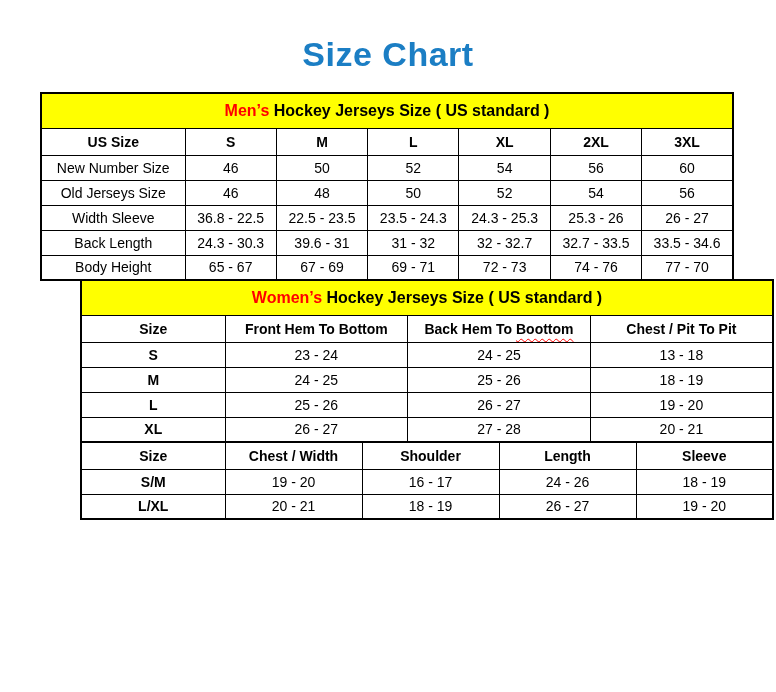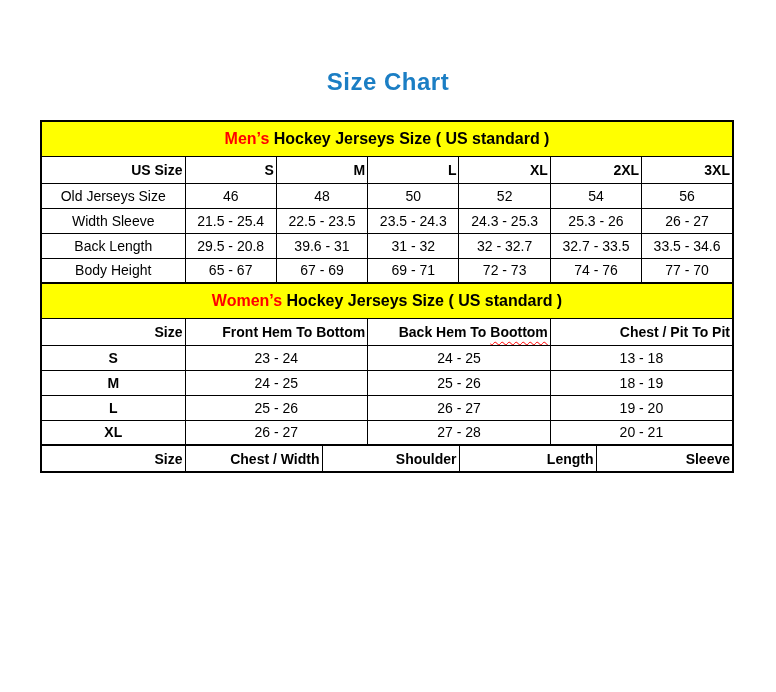--- a/index.html
+++ b/index.html
@@ -11,51 +11,51 @@
   }
   * { box-sizing: border-box; }
   html, body {
     margin: 0; padding: 0;
     width: 776px; height: 692px;
     background: #ffffff;
     font-family: "Liberation Sans", sans-serif;
     color: var(--text);
   }
   .page-title {
-    margin: 64px 0 20px 0;
+    margin: 36px 0 20px 0;
     text-align: center;
-    font-size: 24px;
+    font-size: 34px;
     line-height: 36px;
     font-weight: bold;
     color: var(--title);
     letter-spacing: 0.5px;
   }
   .chart-wrap {
     width: 694px;
     margin-left: 40px;
   }
   table.size-table {
     width: 100%;
     border-collapse: collapse;
     border: 2px solid var(--border);
     table-layout: fixed;
   }
-  table.size-table + table.size-table { margin-top: -2px; }
+  table.size-table + table.size-table { margin-top: -2px; margin-left: 40px; }
   col.label-col { width: 144px; }
   td, th {
     border: 1px solid var(--border);
     text-align: center;
     vertical-align: middle;
     padding: 0 2px;
     font-size: 14px;
     height: 25px;
     overflow: hidden;
     white-space: nowrap;
   }
-  th { font-weight: bold; height: 27px; font-size: 14px; text-align: right; }
+  th { font-weight: bold; height: 27px; font-size: 14px; }
   td.banner {
     background: var(--banner_bg);
     height: 35px;
     font-size: 16px;
     font-weight: bold;
   }
   td.banner .hl { color: var(--highlight); }
   .women td.rlabel, .youth td.rlabel { font-weight: bold; }
   .misspelled {
     text-decoration-line: underline;
@@ -89,40 +89,49 @@
       <tr>
         <th>US Size</th>
         <th>S</th>
         <th>M</th>
         <th>L</th>
         <th>XL</th>
         <th>2XL</th>
         <th>3XL</th>
       </tr>
       <tr>
+        <td class="rlabel">New Number Size</td>
+        <td>46</td>
+        <td>50</td>
+        <td>52</td>
+        <td>54</td>
+        <td>56</td>
+        <td>60</td>
+      </tr>
+      <tr>
         <td class="rlabel">Old Jerseys Size</td>
         <td>46</td>
         <td>48</td>
         <td>50</td>
         <td>52</td>
         <td>54</td>
         <td>56</td>
       </tr>
       <tr>
         <td class="rlabel">Width Sleeve</td>
-        <td>21.5 - 25.4</td>
+        <td>36.8 - 22.5</td>
         <td>22.5 - 23.5</td>
         <td>23.5 - 24.3</td>
         <td>24.3 - 25.3</td>
         <td>25.3 - 26</td>
         <td>26 - 27</td>
       </tr>
       <tr>
         <td class="rlabel">Back Length</td>
-        <td>29.5 - 20.8</td>
+        <td>24.3 - 30.3</td>
         <td>39.6 - 31</td>
         <td>31 - 32</td>
         <td>32 - 32.7</td>
         <td>32.7 - 33.5</td>
         <td>33.5 - 34.6</td>
       </tr>
       <tr>
         <td class="rlabel">Body Height</td>
         <td>65 - 67</td>
         <td>67 - 69</td>
@@ -187,16 +196,30 @@
         <col>
       </colgroup>
     <tbody>
       <tr>
         <th>Size</th>
         <th>Chest / Width</th>
         <th>Shoulder</th>
         <th>Length</th>
         <th>Sleeve</th>
       </tr>
+      <tr>
+        <td class="rlabel">S/M</td>
+        <td>19 - 20</td>
+        <td>16 - 17</td>
+        <td>24 - 26</td>
+        <td>18 - 19</td>
+      </tr>
+      <tr>
+        <td class="rlabel">L/XL</td>
+        <td>20 - 21</td>
+        <td>18 - 19</td>
+        <td>26 - 27</td>
+        <td>19 - 20</td>
+      </tr>
     </tbody>
   </table>
 
 </div>
 
 </body></html>

